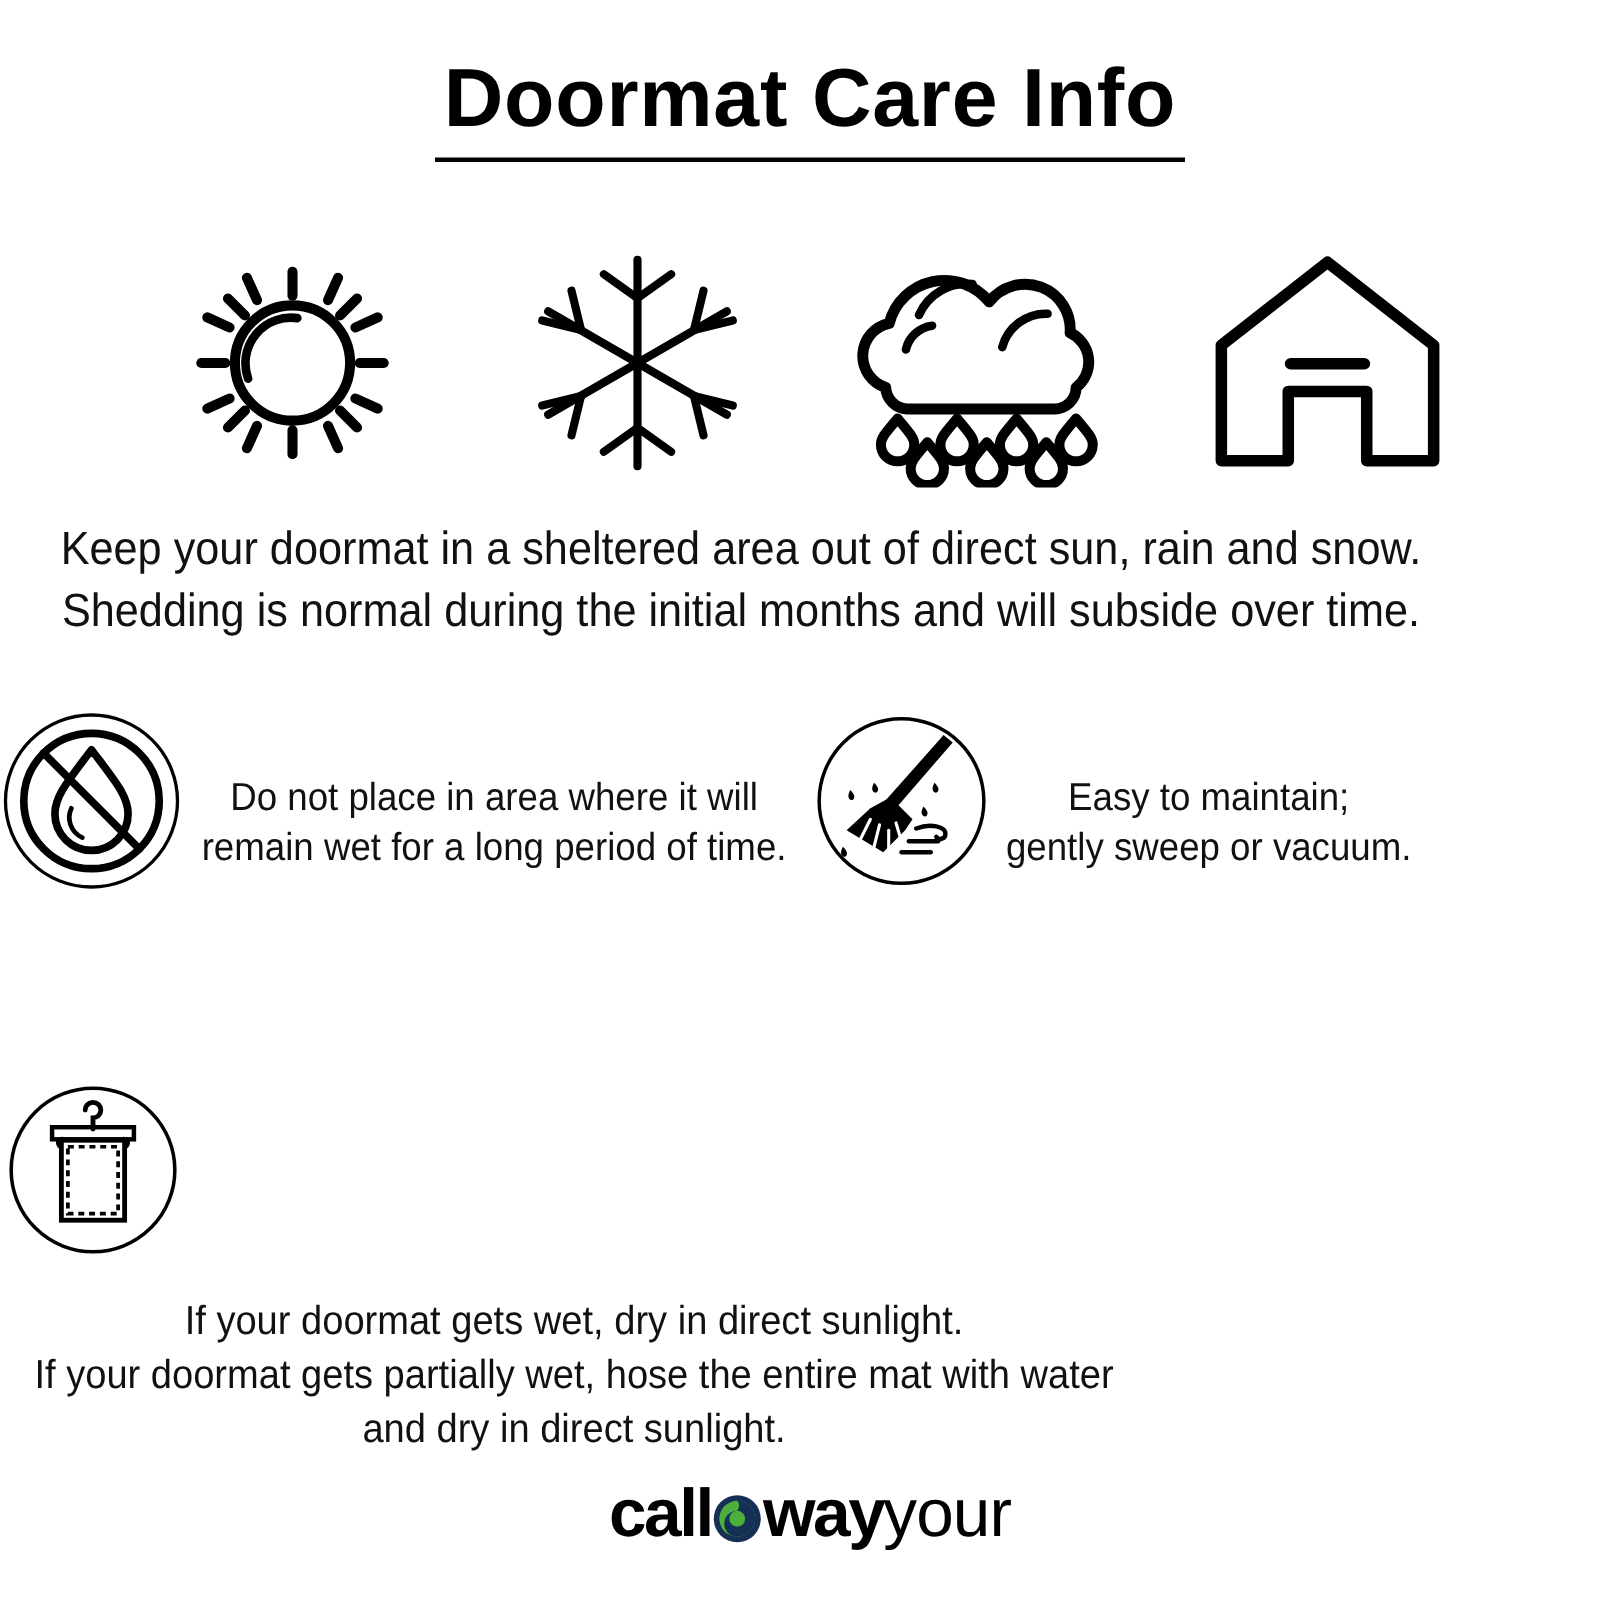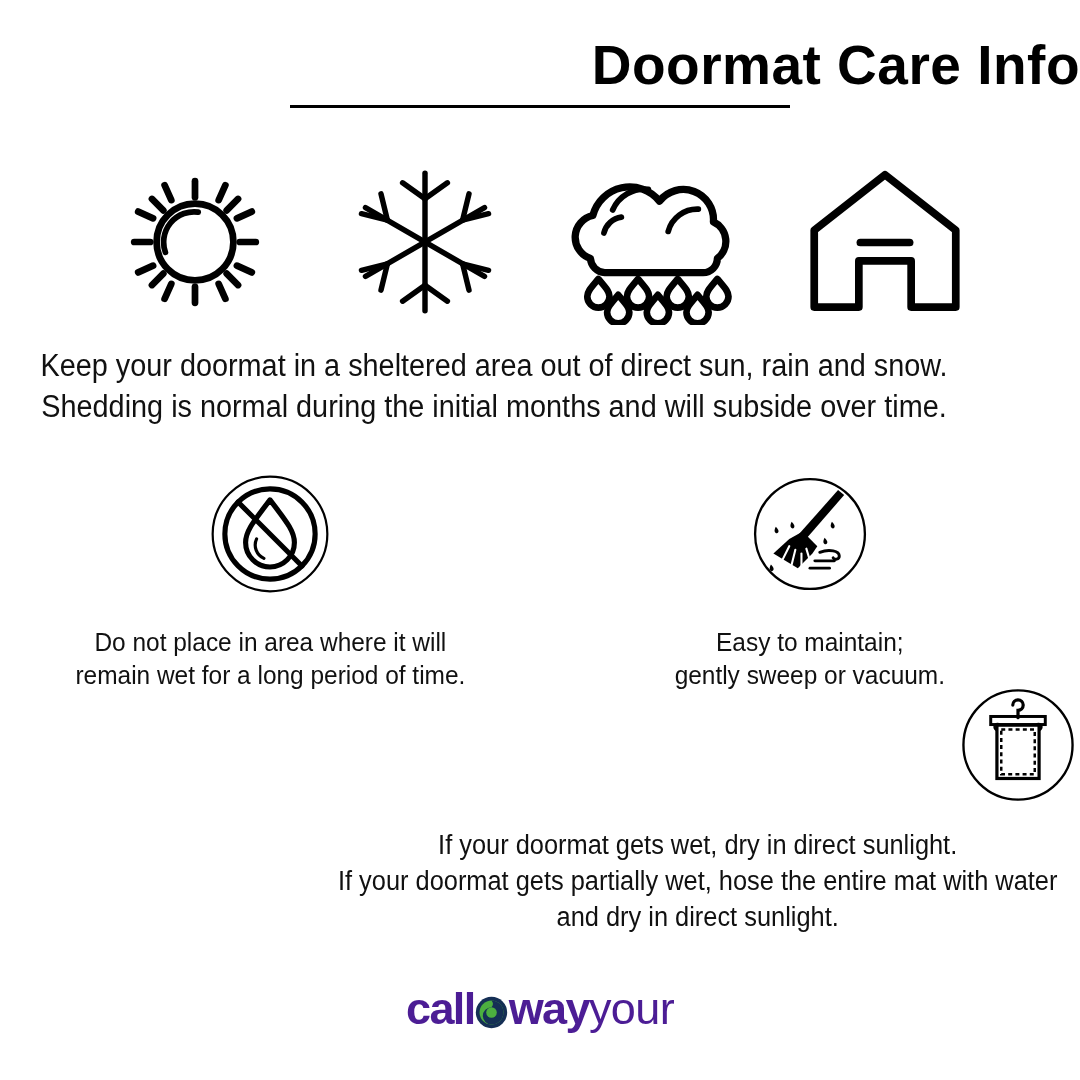--- a/index.html
+++ b/index.html
@@ -21,21 +21,21 @@
     height: 1080px;
     background: #ffffff;
   }
 
   
   .title-block {
     position: absolute;
     top: 34px;
     left: 0;
     width: 1080px;
-    text-align: right;
+    text-align: center;
   }
   .title-text {
     font-family: "Liberation Sans", sans-serif;
     font-weight: bold;
     font-size: 55px;
     letter-spacing: 0.5px;
     line-height: 62px;
     color: #000000;
     display: block;
   }
@@ -87,21 +87,21 @@
   .care-row {
     position: absolute;
     top: 470px;
     left: 0;
     width: 1080px;
     display: flex;
   }
   .care-col {
     width: 540px;
     display: flex;
-    flex-direction: column;
+    flex-direction: row;
     align-items: center;
   }
   .care-icon {
     height: 128px;
     display: flex;
     align-items: center;
     justify-content: center;
   }
   .care-caption {
     margin-top: 28px;
@@ -109,26 +109,26 @@
     font-size: 26px;
     line-height: 33px;
     color: #111111;
     transform: scaleX(0.94);
   }
   .care-caption div { white-space: nowrap; }
 
   
   .dry-block {
     position: absolute;
-    top: 680px;
+    top: 715px;
     left: 0;
     width: 1080px;
     display: flex;
     flex-direction: column;
-    align-items: flex-end;
+    align-items: flex-start;
   }
   .dry-icon {
     height: 130px;
     display: flex;
     align-items: center;
     justify-content: center;
   }
   .dry-caption {
     margin-top: 17px;
     text-align: center;
@@ -147,21 +147,21 @@
     width: 1080px;
     display: flex;
     align-items: center;
     justify-content: center;
   }
   .logo-word {
     font-family: "Liberation Sans", sans-serif;
     font-weight: bold;
     font-size: 45px;
     letter-spacing: -1.6px;
-    color: #4c1d95;
+    color: #000000;
     line-height: 45px;
     display: inline-block;
   }
   .logo-word.light {
     font-weight: normal;
     letter-spacing: -0.6px;
   }
   .logo-mark {
     display: inline-block;
     width: 33px;

